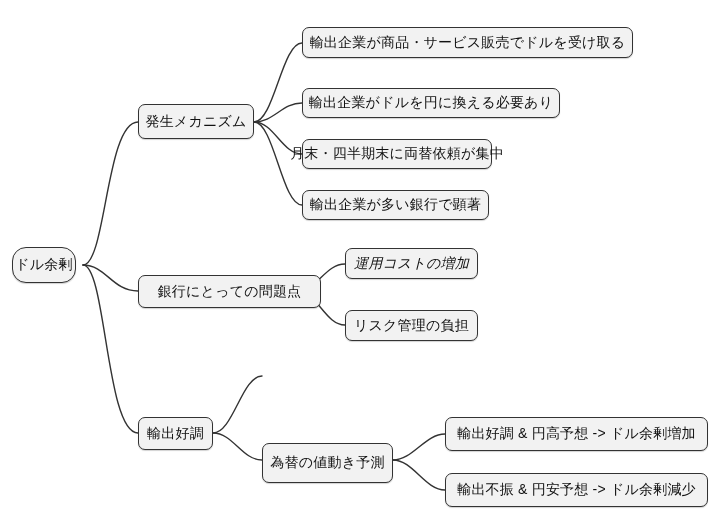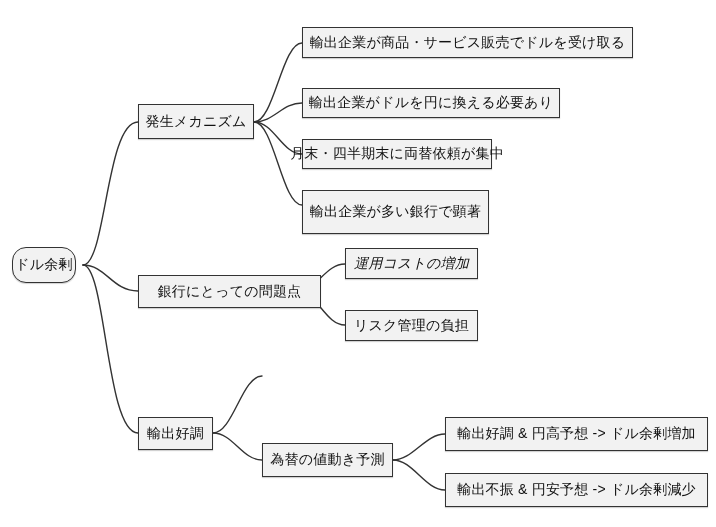--- a/index.html
+++ b/index.html
@@ -31,21 +31,21 @@
     stroke-width: 1.4;
     stroke-linecap: round;
   }
   .node {
     position: absolute;
     display: flex;
     align-items: center;
     justify-content: center;
     background: var(--node-fill);
     border: 1.5px solid var(--node-border);
-    border-radius: 0;
+    border-radius: 7px;
     color: var(--text-color);
     font-size: 14px;
     letter-spacing: 0.2px;
     white-space: nowrap;
     box-shadow: 0 1px 1px rgba(0,0,0,0.18);
   }
 </style>
 </head>
 <body>
 
@@ -70,30 +70,30 @@
   <div class="node" style="left:12px; top:247px; width:64px; height:36px; border-radius:14px;">ドル余剰</div>
 
   <div class="node" style="left:138px; top:104px; width:116px; height:35px;">発生メカニズム</div>
 
   <div class="node" style="left:302px; top:27px; width:331px; height:31px;">輸出企業が商品・サービス販売でドルを受け取る</div>
 
   <div class="node" style="left:302px; top:88px; width:258px; height:30px;">輸出企業がドルを円に換える必要あり</div>
 
   <div class="node" style="left:302px; top:139px; width:190px; height:30px;">月末・四半期末に両替依頼が集中</div>
 
-  <div class="node" style="left:302px; top:190px; width:187px; height:44px;">輸出企業が多い銀行で顕著</div>
+  <div class="node" style="left:302px; top:190px; width:187px; height:30px;">輸出企業が多い銀行で顕著</div>
 
   <div class="node" style="left:138px; top:275px; width:183px; height:33px;">銀行にとっての問題点</div>
 
   <div class="node" style="left:345px; top:248px; width:133px; height:31px;font-style:italic;">運用コストの増加</div>
 
   <div class="node" style="left:345px; top:310px; width:133px; height:31px;">リスク管理の負担</div>
 
   <div class="node" style="left:138px; top:417px; width:75px; height:33px;">輸出好調</div>
 
 
-  <div class="node" style="left:262px; top:443px; width:131px; height:34px;">為替の値動き予測</div>
+  <div class="node" style="left:262px; top:443px; width:131px; height:40px;">為替の値動き予測</div>
 
   <div class="node" style="left:445px; top:417px; width:263px; height:34px;">輸出好調 &amp; 円高予想 -&gt; ドル余剰増加</div>
 
   <div class="node" style="left:445px; top:473px; width:263px; height:34px;">輸出不振 &amp; 円安予想 -&gt; ドル余剰減少</div>
 
 </div>
 
 </body></html>

